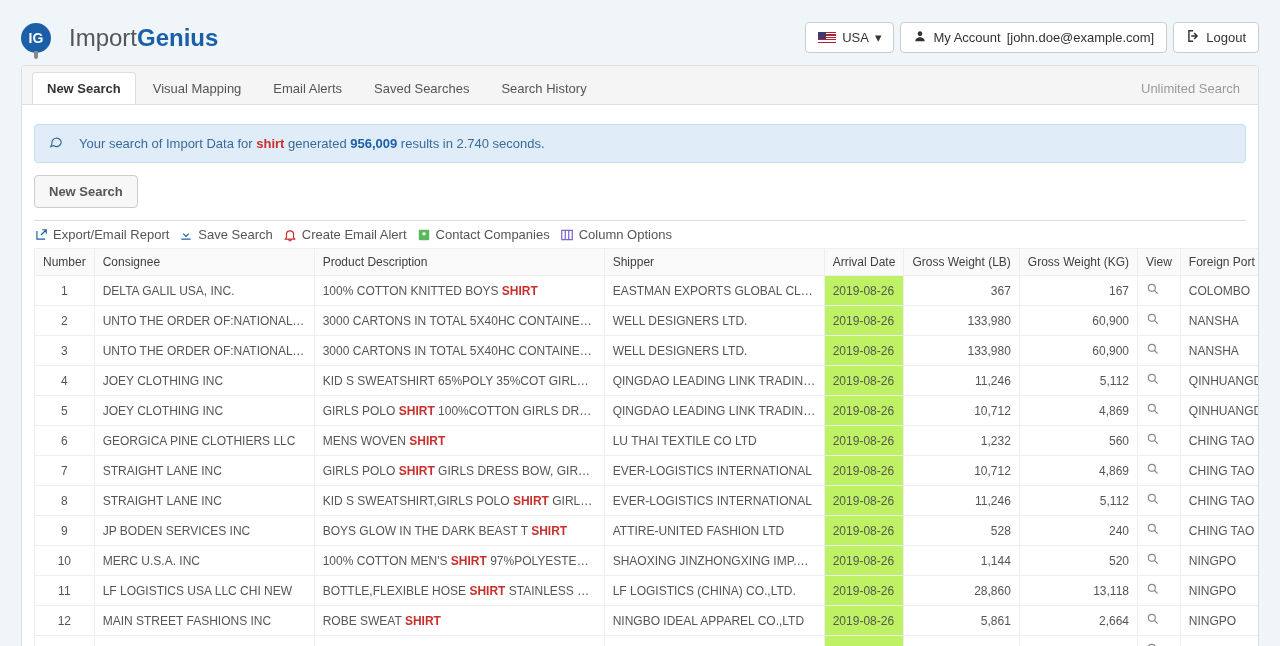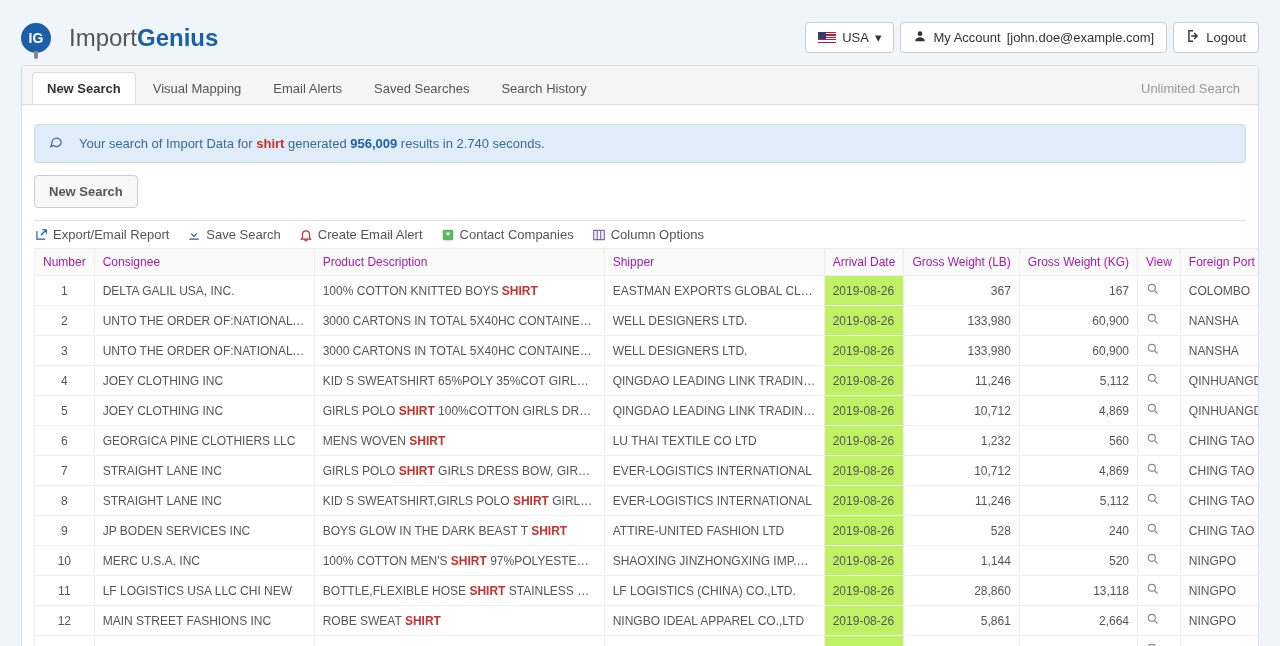--- a/index.html
+++ b/index.html
@@ -18,25 +18,25 @@
 .main-panel { background: #fff; border: 1px solid #ddd; border-radius: 4px; overflow: hidden; }
 .tabbar { background: #f5f5f5; border-bottom: 1px solid #ddd; padding: 6px 10px 0 10px; display: flex; align-items: center; }
 .tab { padding: 8px 14px; border: 1px solid transparent; border-bottom: none; margin-right: 2px; font-size: 13px; color: #555; cursor: pointer; border-radius: 4px 4px 0 0; }
 .tab.active { background: #fff; border-color: #ddd; color: #333; font-weight: bold; }
 .tab-right { margin-left: auto; color: #999; font-size: 13px; padding: 8px; }
 .inner { padding: 12px; }
 .info-banner { background: #e0edf9; border: 1px solid #c2ddf2; border-radius: 4px; padding: 10px 14px; color: #3a6a9a; font-size: 13px; display: flex; align-items: center; gap: 16px; margin-top: 7px; }
 .info-banner b { color: #c9302c; }
 .info-banner strong { color: #1b5fa9; font-weight: bold; }
 .newsearch-btn { margin-top: 12px; display: inline-block; padding: 8px 14px; border: 1px solid #ccc; background: #f7f7f7; color: #555; font-weight: bold; border-radius: 4px; cursor: pointer; font-size: 13px; }
-.toolbar { border-top: 1px solid #ddd; margin-top: 12px; padding: 6px 0; display: flex; gap: 18px; align-items: center; font-size: 13px; }
+.toolbar { border-top: 1px solid #ddd; margin-top: 12px; padding: 6px 0; display: flex; gap: 10px; align-items: center; font-size: 13px; }
 .toolbar-item { display: flex; align-items: center; gap: 5px; color: #555; cursor: pointer; }
 .tb-icon { width: 14px; height: 14px; display: inline-block; }
 table.grid { width: 100%; border-collapse: collapse; border-top: 1px solid #ddd; }
-.grid th { background: #fafafa; border: 1px solid #eee; padding: 6px 8px; font-weight: normal; color: #a21caf; font-size: 12px; text-align: left; white-space: nowrap; }
+.grid th { background: #fafafa; border: 1px solid #eee; padding: 6px 8px; font-weight: normal; color: #404040; font-size: 12px; text-align: left; white-space: nowrap; }
 .grid td { border: 1px solid #eee; padding: 6px 8px; font-size: 12px; color: #555; white-space: nowrap; overflow: hidden; text-overflow: ellipsis; }
 .grid td.num, .grid th.num { text-align: center; width: 50px; }
 .grid td.right, .grid th.right { text-align: right; }
 .grid td.center, .grid th.center { text-align: left; }
 .arrival-col { background: #bef264; }
 .hl { color: #c9302c; font-weight: bold; }
 .col-consignee { max-width: 220px; }
 .col-product { max-width: 290px; }
 .col-shipper { max-width: 220px; }
 .view-icon { color: #888; font-size: 14px; }

